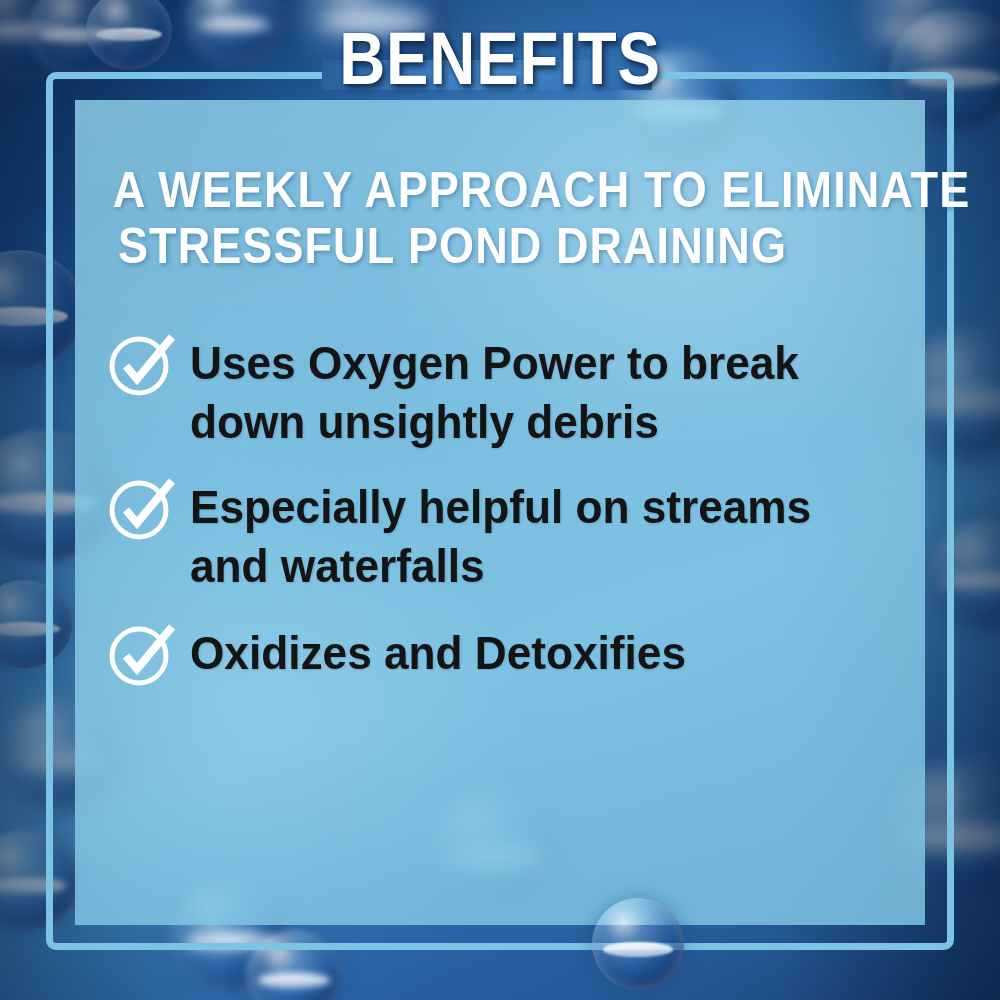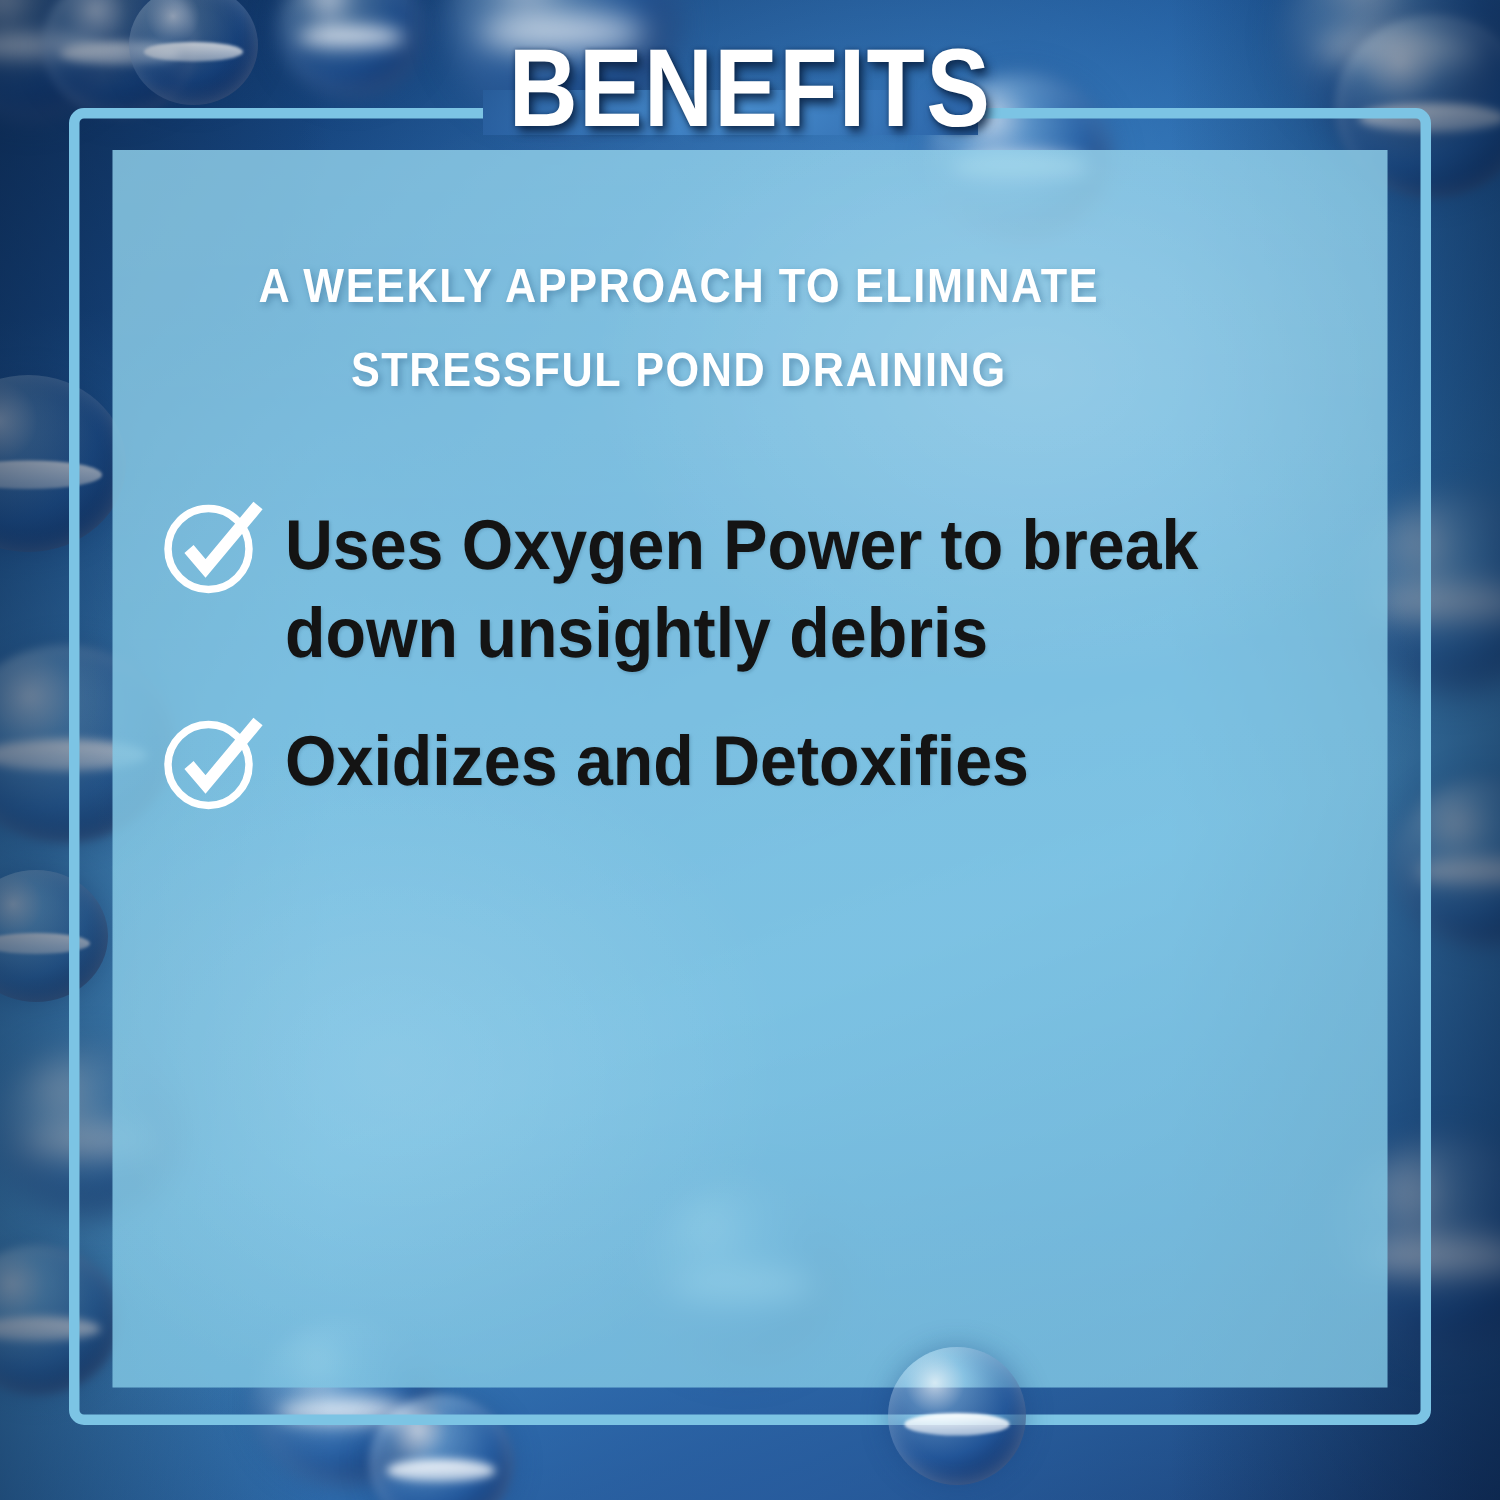--- a/index.html
+++ b/index.html
@@ -130,21 +130,21 @@
 
   
   .subtitle {
     position: absolute;
     left: 75px;
     top: 162px;
     width: 755px;
     text-align: center;
     font-family: "Liberation Sans Narrow", "Liberation Sans", sans-serif;
     font-weight: bold;
-    font-size: 32px;
+    font-size: 50px;
     line-height: 56px;
     letter-spacing: 1.2px;
     color: #ffffff;
     text-shadow: 2px 2px 5px rgba(30,80,120,0.40);
   }
   .subtitle .sub-line {
     display: block;
     transform: scaleX(0.90);
     transform-origin: 50% 50%;
     white-space: nowrap;
@@ -244,20 +244,29 @@
     <div class="item i0">
       <span class="check">
         <svg viewBox="0 0 72 70" aria-hidden="true">
           <circle cx="33" cy="37" r="27" fill="none" stroke="#ffffff" stroke-width="5"></circle>
           <path d="M20 37 L31 50 L66 8" fill="none" stroke="#ffffff" stroke-width="8" stroke-linecap="butt" stroke-linejoin="miter"></path>
         </svg>
       </span>
       <span class="item-text">Uses Oxygen Power to break down unsightly debris</span>
     </div>
 
+    <div class="item i1">
+      <span class="check">
+        <svg viewBox="0 0 72 70" aria-hidden="true">
+          <circle cx="33" cy="37" r="27" fill="none" stroke="#ffffff" stroke-width="5"></circle>
+          <path d="M20 37 L31 50 L66 8" fill="none" stroke="#ffffff" stroke-width="8" stroke-linecap="butt" stroke-linejoin="miter"></path>
+        </svg>
+      </span>
+      <span class="item-text">Especially helpful on streams and waterfalls</span>
+    </div>
 
 
 
     <div class="item i4">
       <span class="check">
         <svg viewBox="0 0 72 70" aria-hidden="true">
           <circle cx="33" cy="37" r="27" fill="none" stroke="#ffffff" stroke-width="5"></circle>
           <path d="M20 37 L31 50 L66 8" fill="none" stroke="#ffffff" stroke-width="8" stroke-linecap="butt" stroke-linejoin="miter"></path>
         </svg>
       </span>

